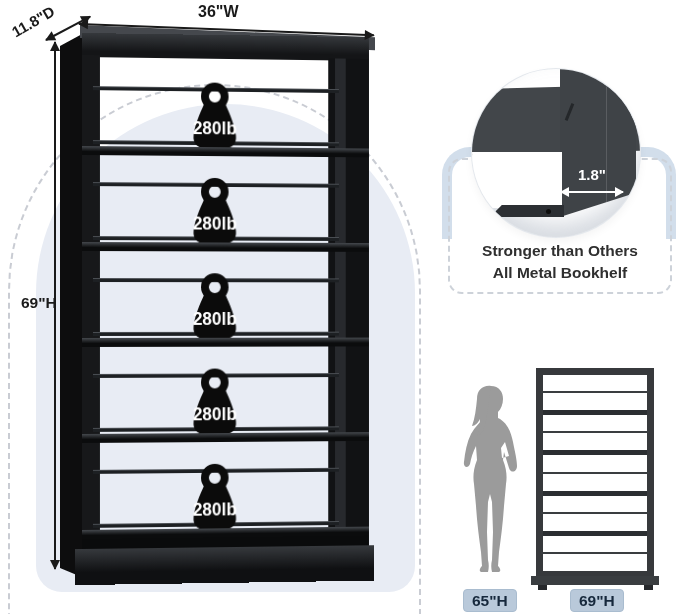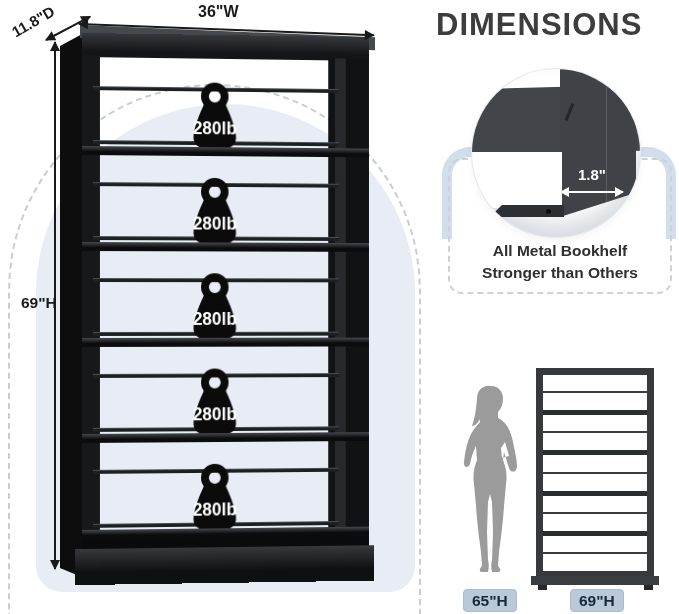--- a/index.html
+++ b/index.html
@@ -199,27 +199,26 @@
     </div>
   </div>
 
   <div class="arrow-h" id="arrow-w"></div>
   <div class="dim-label" id="label-w">36"W</div>
   <div class="arrow-h" id="arrow-d"></div>
   <div class="dim-label" id="label-d">11.8"D</div>
   <div class="arrow-v" id="arrow-hgt"></div>
   <div class="dim-label" id="label-h">69"H</div>
 
-  <div class="abs title">DIMENSIONS</div>
 
   <div class="abs bracket"></div>
   <div class="abs dashed-box">
     <div class="caption">
+      <div>Stronger than Others</div>
       <div>All Metal Bookhelf</div>
-      <div>Stronger than Others</div>
     </div>
   </div>
   <div class="abs detail-circle">
     <div class="dc-band"></div>
     <div class="dc-col"></div>
     <div class="dc-white"></div>
     <div class="dc-shelfbar"></div>
     <div class="dc-screw"></div>
     <div class="dc-scratch"></div>
     <div class="dc-dim">1.8"</div>

